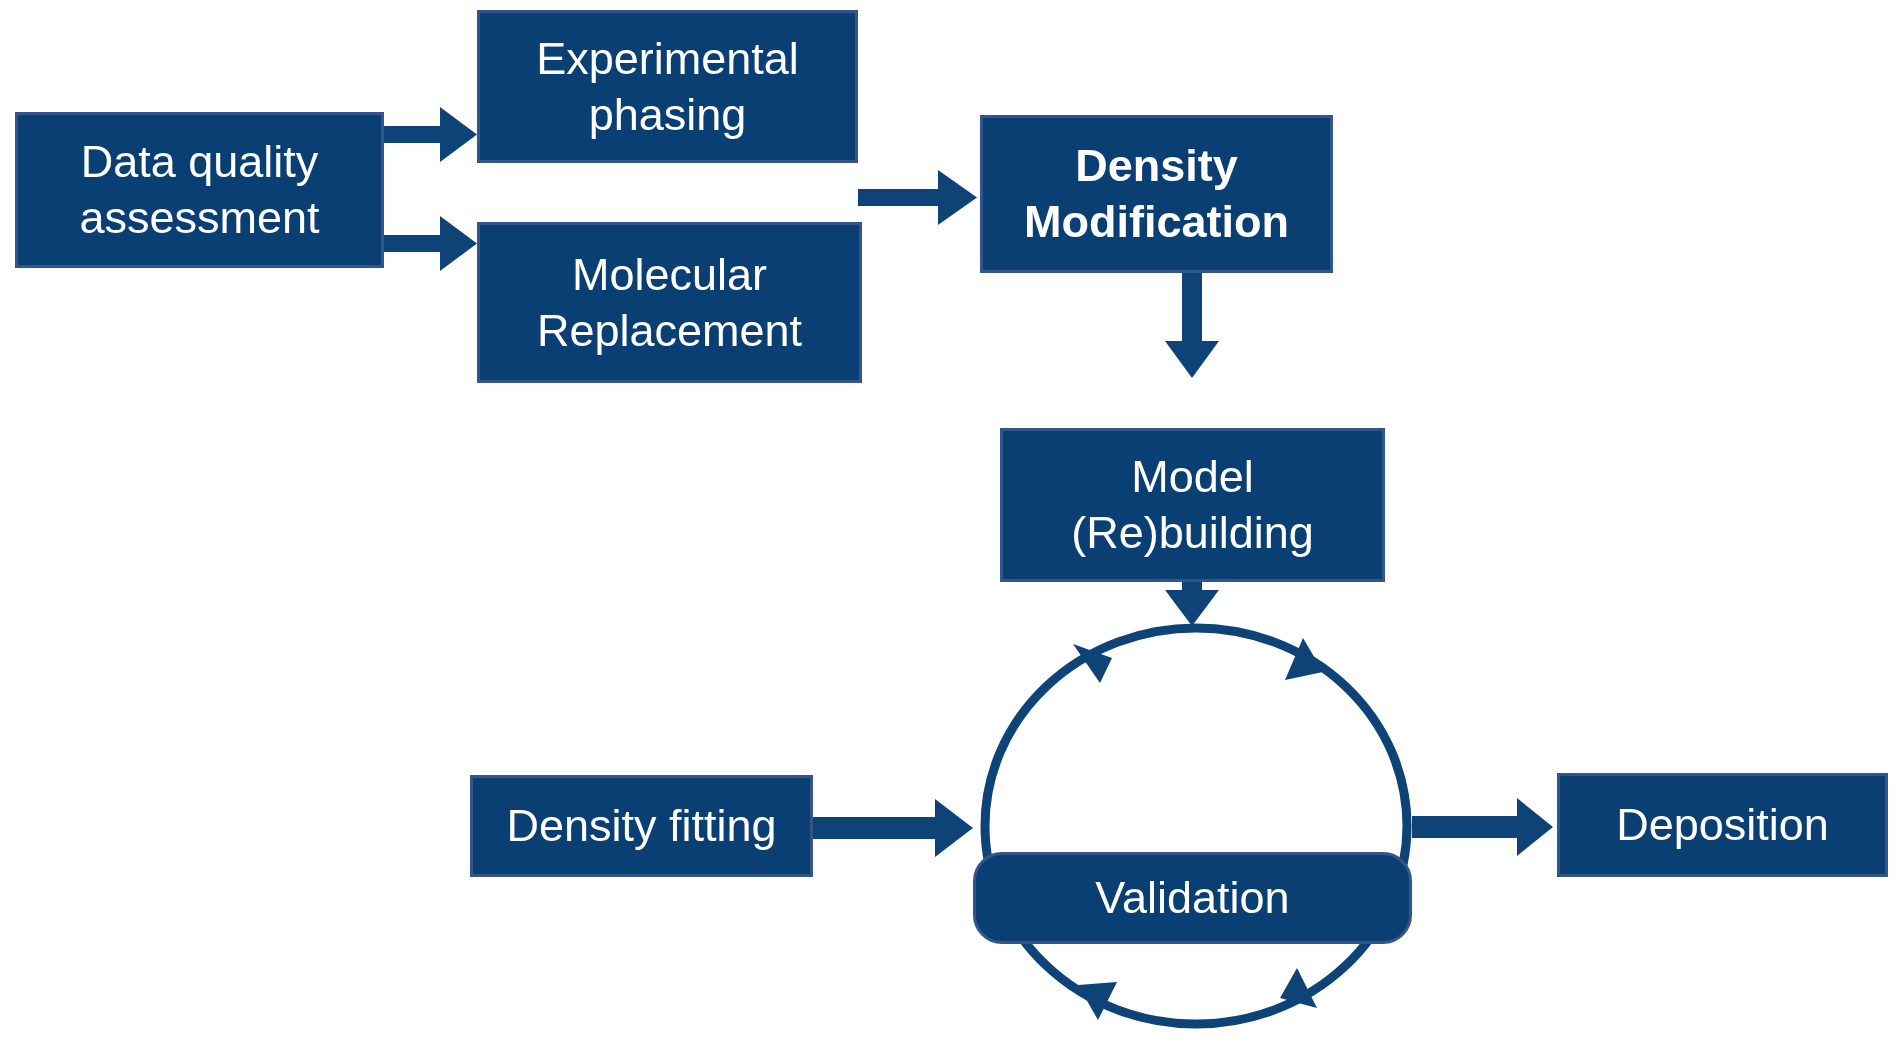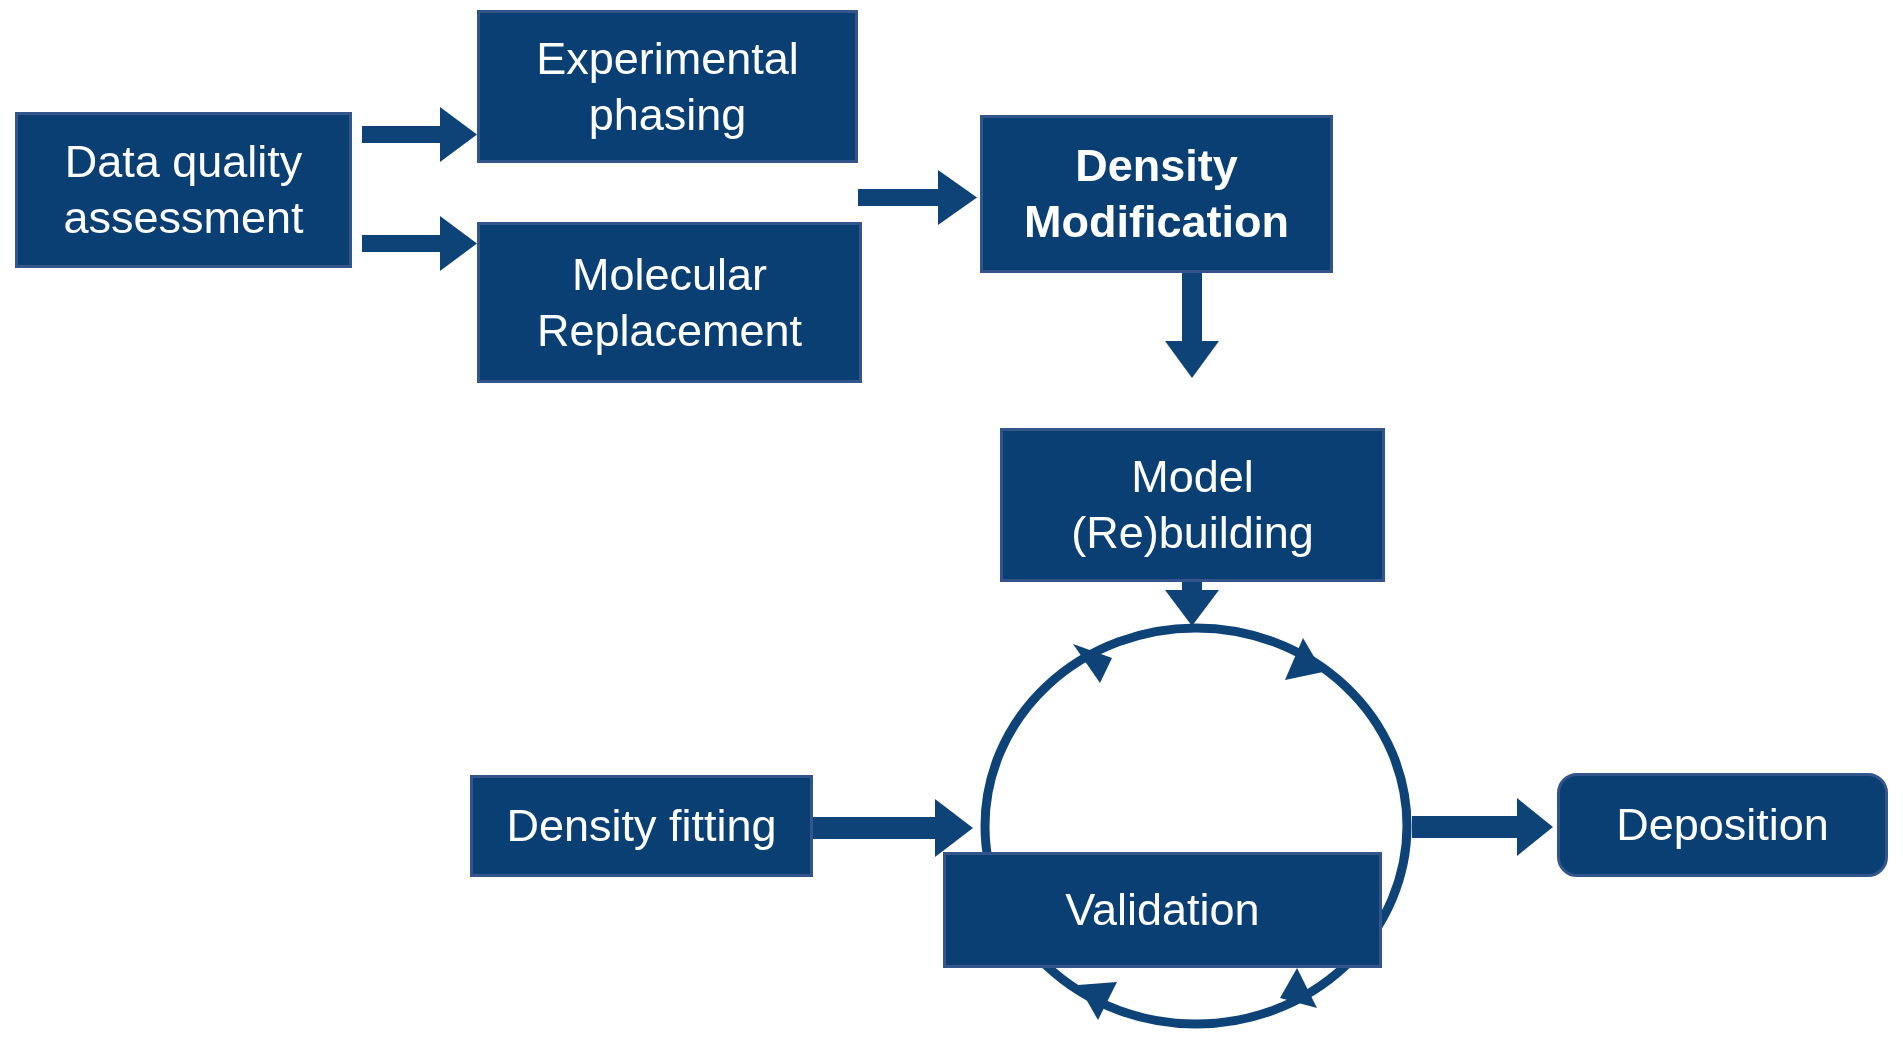--- a/index.html
+++ b/index.html
@@ -27,29 +27,29 @@
     flex-direction: column;
     align-items: center;
     justify-content: center;
     text-align: right;
     font-size: 45px;
     line-height: 1.24;
     z-index: 2;
     white-space: nowrap;
   }
   
-  .n-dq   { left:  15px; top: 112px; width: 337px; height: 156px; }
+  .n-dq   { left:  15px; top: 112px; width: 369px; height: 156px; }
   .n-exp  { left: 477px; top:  10px; width: 381px; height: 153px; }
   .n-mol  { left: 477px; top: 222px; width: 385px; height: 161px; }
   .n-den  { left:980px; top: 115px; width: 353px; height: 158px; font-weight: bold; }
   .n-mod  { left:1000px; top: 381px; width: 385px; height: 154px; margin-top: 47px; }
   .n-ref  { left: 973px; top: 696px; width: 439px; height: 102px; }
-  .n-val  { left: 943px; top: 852px; width: 439px; height: 116px; }
+  .n-val  { left: 973px; top: 852px; width: 439px; height: 92px; border-radius: 29px; }
   .n-lig  { left: 470px; top: 775px; width: 343px; height: 102px; }
-  .n-dep  { left:1557px; top: 773px; width: 331px; height: 104px; border-radius: 20px; }
+  .n-dep  { left:1557px; top: 773px; width: 331px; height: 104px; }
   svg { display: block; }
 </style>
 </head>
 <body>
 
 <div class="canvas">
 
   <svg class="layer" width="1903" height="1043" viewBox="0 0 1903 1043">
 
     <ellipse cx="1196" cy="826" rx="211" ry="198" fill="none" stroke-width="9" stroke="#0E4377"></ellipse>

